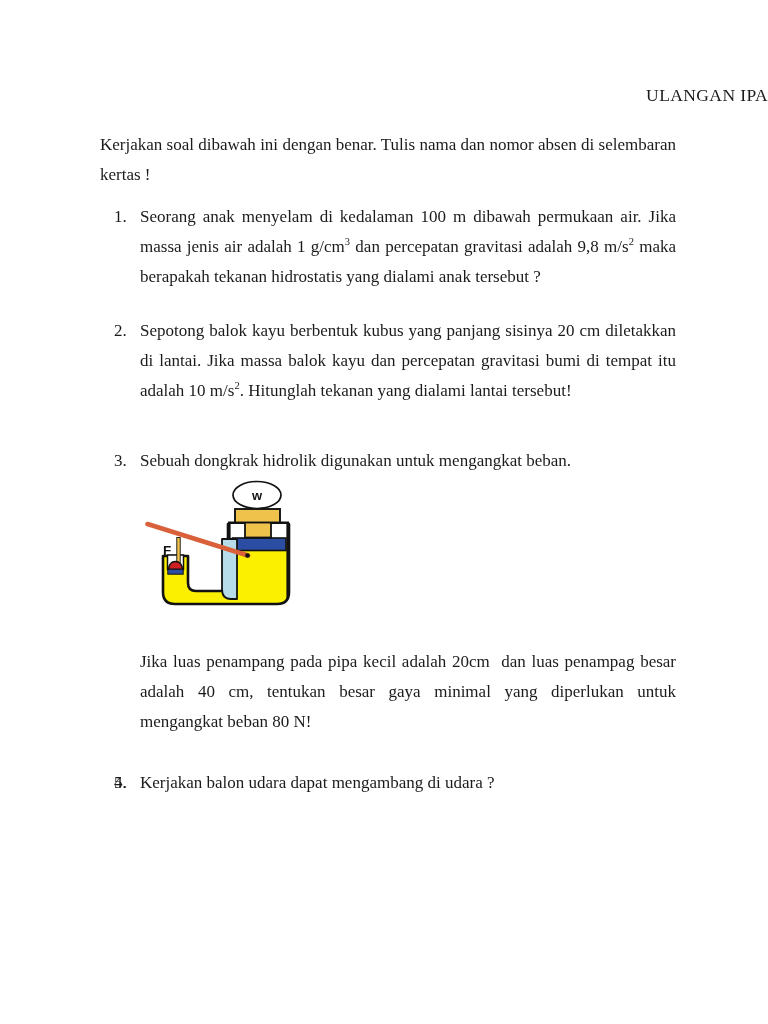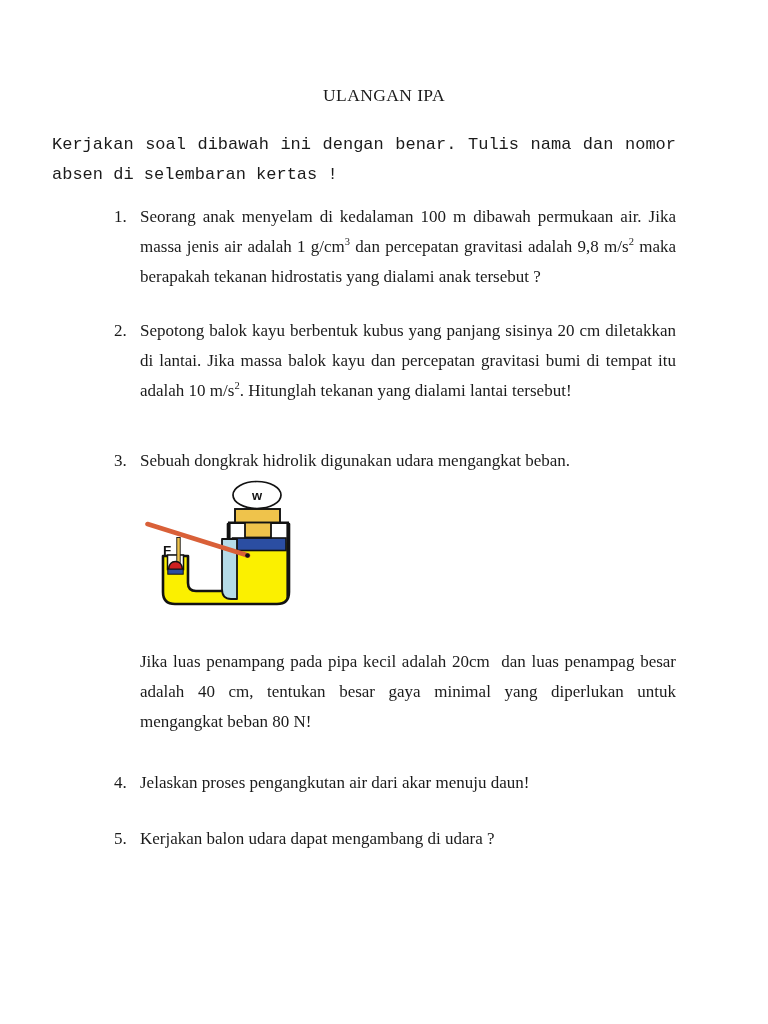--- a/index.html
+++ b/index.html
@@ -8,29 +8,28 @@
     width:768px;height:1024px;
     background:#ffffff;
     font-family:"Liberation Serif", serif;
     font-size:17px;
     line-height:30px;
     color:#1b1b1b;
     overflow:hidden;
   }
   .title{
     margin:80px 0 0 0;
-    text-align:center;
+    text-align:right;
     font-size:17.5px;
     font-weight:normal;
     letter-spacing:0.4px;
   }
   .intro{
-    margin:20px 92px 0 52px;
+    margin:20px 92px 0 100px;
     text-align:justify;
-    font-family:Liberation Mono, monospace;
   }
   .q{
     position:relative;
     margin-left:92px;
     margin-right:92px;
     padding-left:48px;
     text-align:justify;
   }
   .q .num{
     position:absolute;
@@ -68,21 +67,21 @@
     <span>Seorang anak menyelam di kedalaman 100 m dibawah permukaan air. Jika massa jenis air adalah 1 g/cm<sup>3</sup> dan percepatan gravitasi adalah 9,8 m/s<sup>2</sup> maka berapakah tekanan hidrostatis yang dialami anak tersebut ?</span>
   </div>
 
   <div class="q q2">
     <span class="num">2.</span>
     <span>Sepotong balok kayu berbentuk kubus yang panjang sisinya 20 cm diletakkan di lantai. Jika massa balok kayu dan percepatan gravitasi bumi di tempat itu adalah 10 m/s<sup>2</sup>. Hitunglah tekanan yang dialami lantai tersebut!</span>
   </div>
 
   <div class="q q3">
     <span class="num">3.</span>
-    <span>Sebuah dongkrak hidrolik digunakan udara mengangkat beban.</span>
+    <span>Sebuah dongkrak hidrolik digunakan untuk mengangkat beban.</span>
 
     <div class="figure-wrap">
       <svg viewBox="0 0 160 135" width="160" height="135">
 
         <path stroke="#121212" stroke-width="2.6" stroke-linejoin="round" d="M 18 80 L 43 80 L 43 107 Q 43 115 51 115 L 75 115 Q 83 115 83 109
                  L 83 48 L 144 48 L 144 116 Q 144 128 132 128 L 30 128 Q 18 128 18 116 Z" fill="#FBF000"></path>
 
         <rect x="84" y="46.5" width="59" height="20" fill="#ffffff" stroke="none"></rect>
 
         <rect x="87.5" y="62" width="53.5" height="12.5" stroke="#121212" stroke-width="1.6" fill="#2B4EA2"></rect>
@@ -112,21 +111,20 @@
 
         <circle cx="102.5" cy="79.5" r="2.3" fill="#121212"></circle>
       </svg>
     </div>
 
     <p class="q3-followup">Jika luas penampang pada pipa kecil adalah 20cm&nbsp; dan luas penampag besar adalah 40 cm, tentukan besar gaya minimal yang diperlukan untuk mengangkat beban 80 N!</p>
   </div>
 
   <div class="q q4">
     <span class="num">4.</span>
-    <span>Jelaskan proses pengangkutan air dari akar menuju daun!</span>
   </div>
 
   <div class="q q5">
     <span class="num">5.</span>
     <span>Kerjakan balon udara dapat mengambang di udara ?</span>
   </div>
 
 </div>
 
 </body></html>

